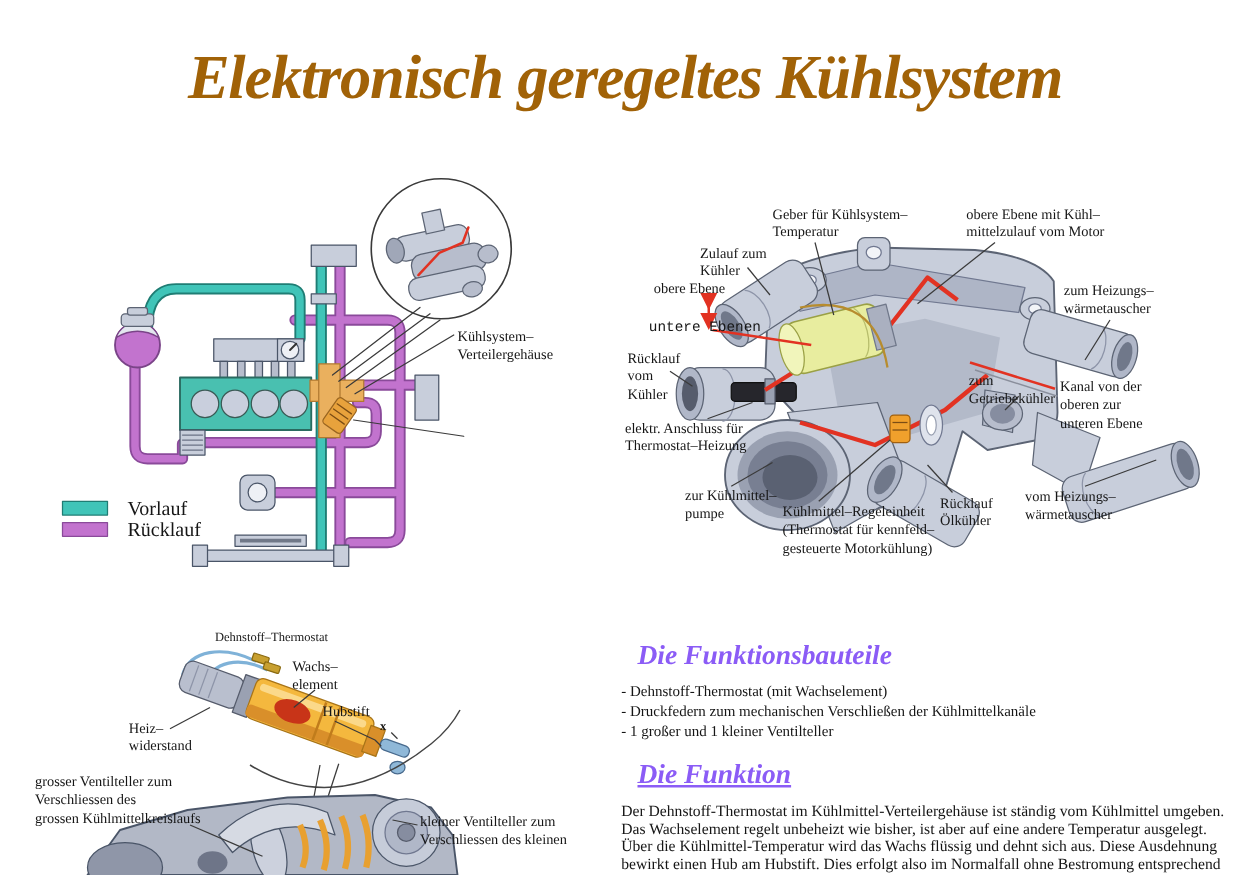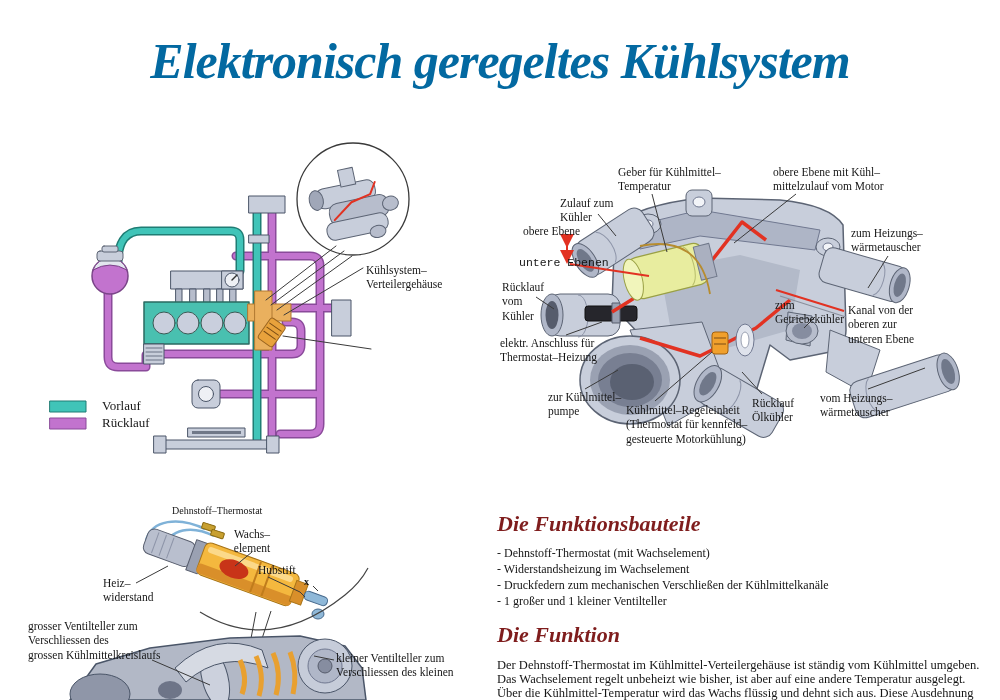--- a/index.html
+++ b/index.html
@@ -4,33 +4,33 @@
 <style>
   html,body { margin:0; padding:0; background:#888; }
   #page {
     position:relative; width:1000px; height:700px; margin:0 auto;
     background:#ffffff; overflow:hidden;
     font-family:"Liberation Serif", serif; color:#151515;
   }
   svg { position:absolute; left:0; top:0; }
   .title {
     position:absolute; top:34px; left:0; width:1000px; text-align:center;
-    font:bold italic 50px/1.1 "Liberation Serif", serif; letter-spacing:-1px; color:#0369a1;
+    font:bold italic 50px/1.1 "Liberation Serif", serif; letter-spacing:-1px; color:#a16207;
   }
   .lbl {
     position:absolute; font:11.5px/1.25 "Liberation Serif", serif;
     color:#161616; white-space:pre-line;
   }
   .lbl-c { text-align:center; }
   .diag-title { font-size:10px; }
   .tinyx { font:bold 10px "Liberation Serif", serif; }
-  .legend-lbl { font-size:13px; }
+  .legend-lbl { font-size:16px; }
   .textcol { position:absolute; left:497px; top:511px; width:500px; }
-  .h2 { font:bold italic 22px/1.15 "Liberation Serif", serif; color:#7f1d1d; margin:0 0 10px 0; }
-  .h2b { margin-top:14px; }
+  .h2 { font:bold italic 22px/1.15 "Liberation Serif", serif; color:#8b5cf6; margin:0 0 10px 13px; }
+  .h2b { margin-top:14px;text-decoration:underline; }
   .bullet { font:12px/1.17 "Liberation Serif", serif; margin:0 0 2px 0; }
   .bodytext { font:12.5px/1.12 "Liberation Serif", serif; margin:10px 0 0 0; white-space:pre-line; }
 </style>
 </head>
 <body>
 
 <div id="page">
 
   <svg width="1000" height="700" viewBox="0 0 1000 700">
     <defs>
@@ -318,21 +318,21 @@
     </g>
   </svg>
 
   <div class="title">Elektronisch geregeltes Kühlsystem</div>
 
   <div class="lbl" style="left:366px; top:263px;">Kühlsystem–
 Verteilergehäuse</div>
   <div class="lbl legend-lbl" style="left:102px; top:398px;">Vorlauf</div>
   <div class="lbl legend-lbl" style="left:102px; top:415px;">Rücklauf</div>
 
-  <div class="lbl" style="left:618px; top:165px;">Geber für Kühlmittel–
+  <div class="lbl" style="left:618px; top:165px;">Geber für Kühlsystem–
 Temperatur</div>
   <div class="lbl" style="left:773px; top:165px;">obere Ebene mit Kühl–
 mittelzulauf vom Motor</div>
   <div class="lbl" style="left:560px; top:196px;">Zulauf zum
 Kühler</div>
   <div class="lbl" style="left:523px; top:224px;">obere Ebene</div>
   <div class="lbl" style="left:519px; top:256px;font-family:Liberation Mono, monospace;">untere Ebenen</div>
   <div class="lbl" style="left:851px; top:226px;">zum Heizungs–
 wärmetauscher</div>
   <div class="lbl" style="left:502px; top:280px;">Rücklauf
@@ -364,21 +364,20 @@
   <div class="lbl" style="left:28px; top:619px;">grosser Ventilteller zum
 Verschliessen des
 grossen Kühlmittelkreislaufs</div>
   <div class="lbl" style="left:336px; top:651px;">kleiner Ventilteller zum
 Verschliessen des kleinen</div>
   <div class="lbl tinyx" style="left:304px; top:576px;">x</div>
 
   <div class="textcol">
     <div class="h2">Die Funktionsbauteile</div>
     <div class="bullet">- Dehnstoff-Thermostat (mit Wachselement)</div>
-    <div class="bullet">- Widerstandsheizung im Wachselement</div>
     <div class="bullet">- Druckfedern zum mechanischen Verschließen der Kühlmittelkanäle</div>
     <div class="bullet">- 1 großer und 1 kleiner Ventilteller</div>
     <div class="h2 h2b">Die Funktion</div>
     <p class="bodytext">Der Dehnstoff-Thermostat im Kühlmittel-Verteilergehäuse ist ständig vom Kühlmittel umgeben.
 Das Wachselement regelt unbeheizt wie bisher, ist aber auf eine andere Temperatur ausgelegt.
 Über die Kühlmittel-Temperatur wird das Wachs flüssig und dehnt sich aus. Diese Ausdehnung
 bewirkt einen Hub am Hubstift. Dies erfolgt also im Normalfall ohne Bestromung entsprechend
 dem neuen Temperaturprofil von 110 °C Kühlmittel-Temperatur am Motoraustritt.</p>
   </div>
 

